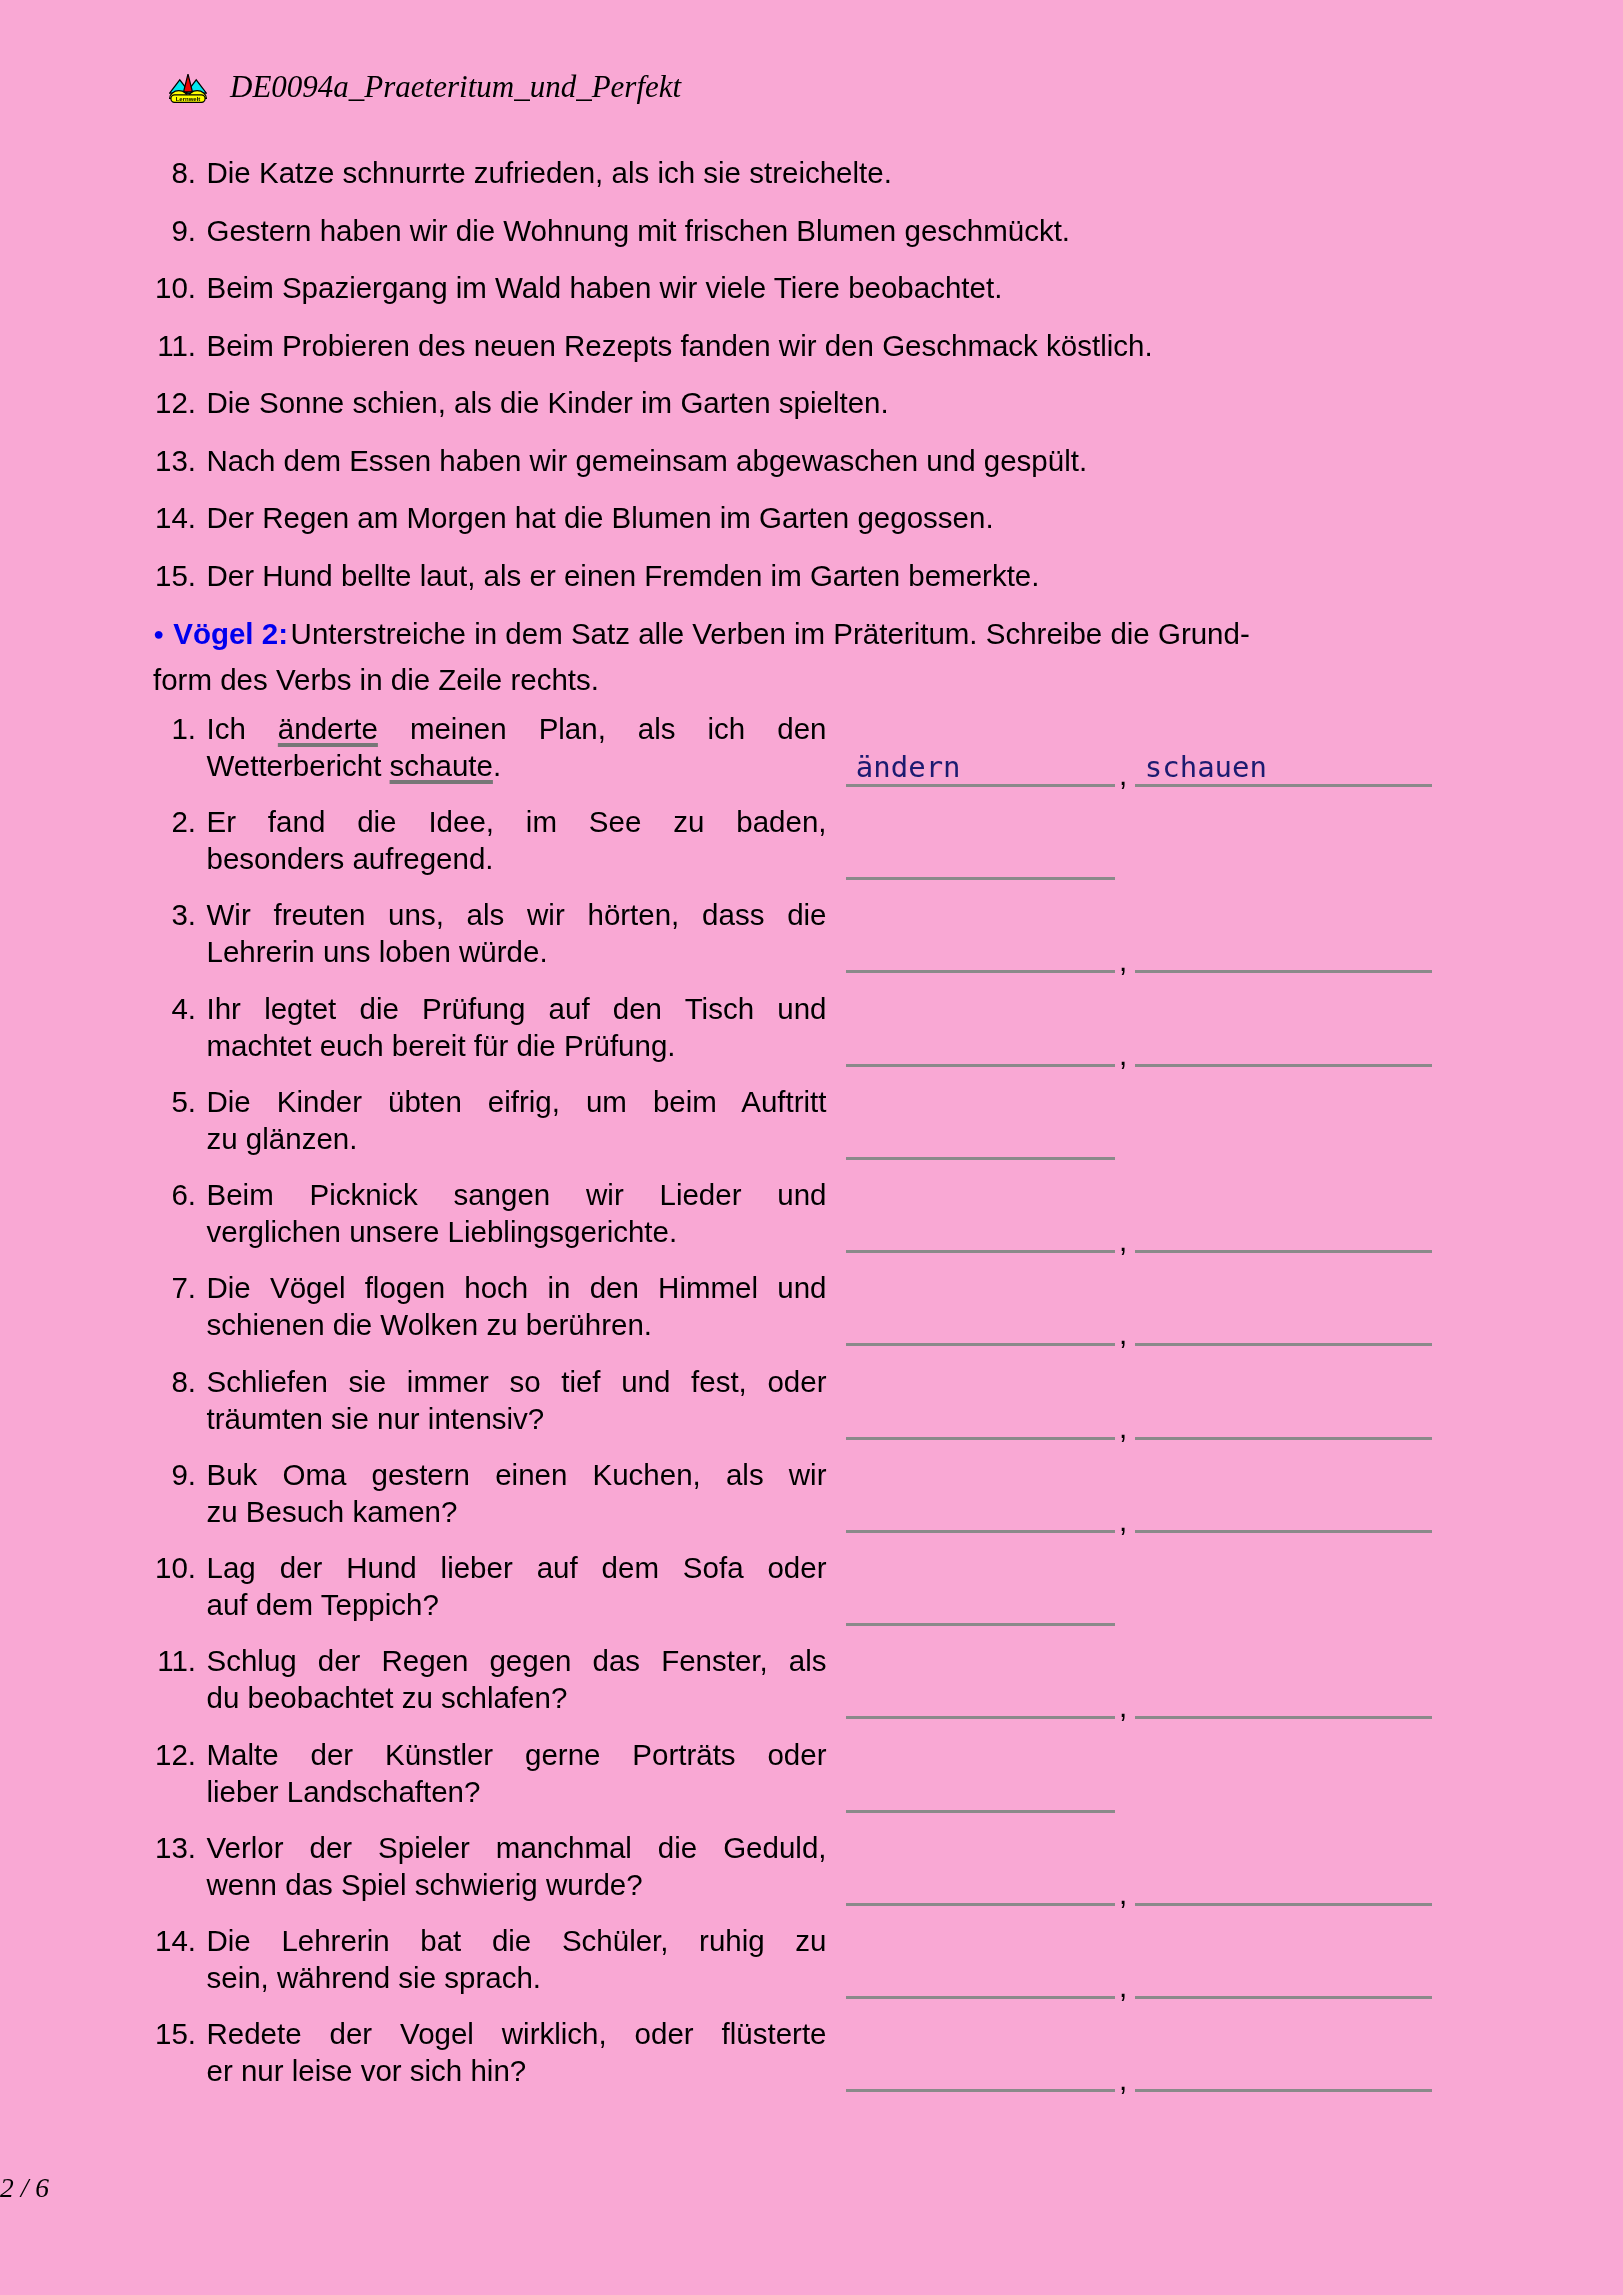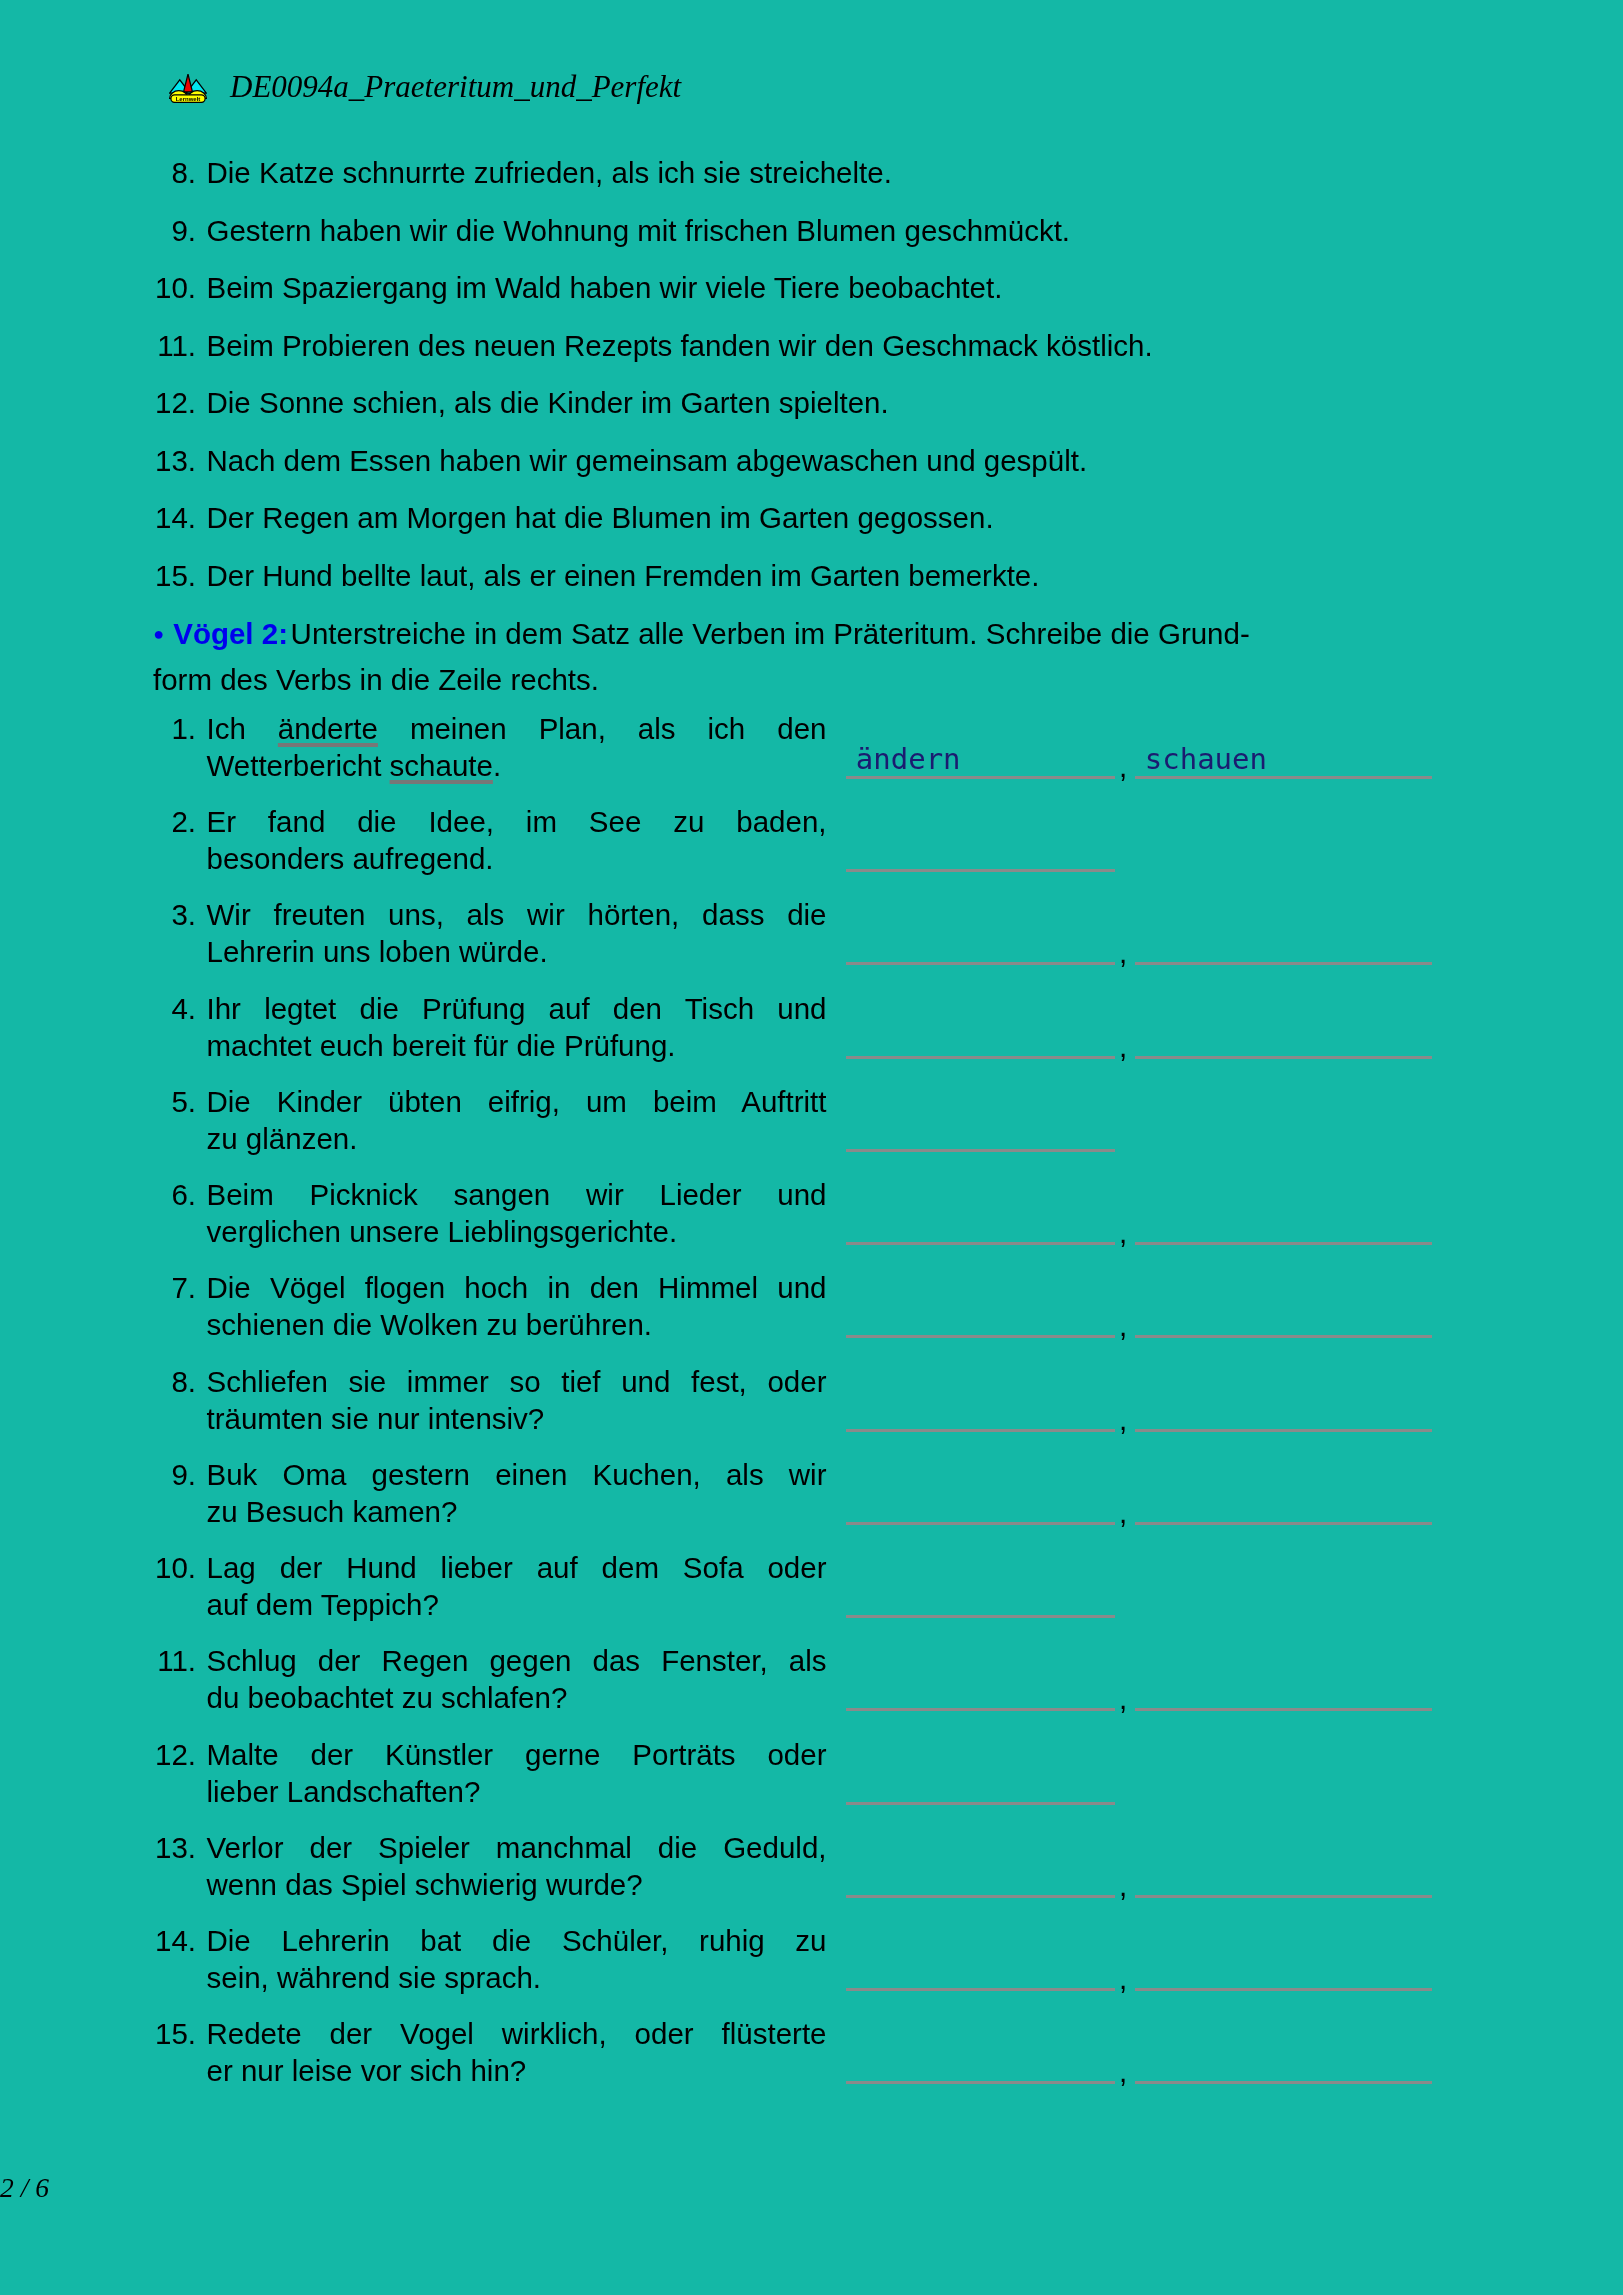--- a/index.html
+++ b/index.html
@@ -1,20 +1,20 @@
 <!DOCTYPE html>
 <html style="--accent: #0000EE; --ink: #1b1b70; --line: #8a8a8a;font-size:10.5px"><head>
 <meta charset="utf-8">
 <style>
   html,body { margin:0; padding:0; background:#e8e8e8; }
   .page {
     position:relative;
     width:1623px; height:2295px;
     margin:0 auto;
-    background:#14b8a6;
+    background:#f9a8d4;
     font-family:"Liberation Sans", sans-serif;
     color:#000;
     overflow:hidden;
   }
 
   
   .logo { position:absolute; left:169px; top:72px; width:38px; height:31px; }
   .doc-title {
     position:absolute; left:230px; top:70px;
     font-family:"Liberation Serif", serif;
@@ -46,21 +46,21 @@
   .sent { width:620px; font-size:29.5px; line-height:37px; }
   .sent .l1 { text-align:justify; text-align-last:justify; }
   .sent .l2 { text-align:left; }
   .uword {
     text-decoration-line:underline;
     text-decoration-color:#777777;
     text-decoration-thickness:3.9px;
     text-underline-offset:3.9px;
   }
   .answers {
-    position:absolute; left:697px; top:0; height:69px;
+    position:absolute; left:697px; top:8px; height:69px;
     display:flex; align-items:flex-end;
   }
   .blank {
     box-sizing:border-box;
     border-bottom:3.3px solid var(--line,#8a8a8a);
     display:flex; align-items:flex-end;
     padding:0 0 2px 9.8px;
   }
   .blank.b1 { width:269px; }
   .blank.b2 { width:297px; margin-left:7.9px; }

